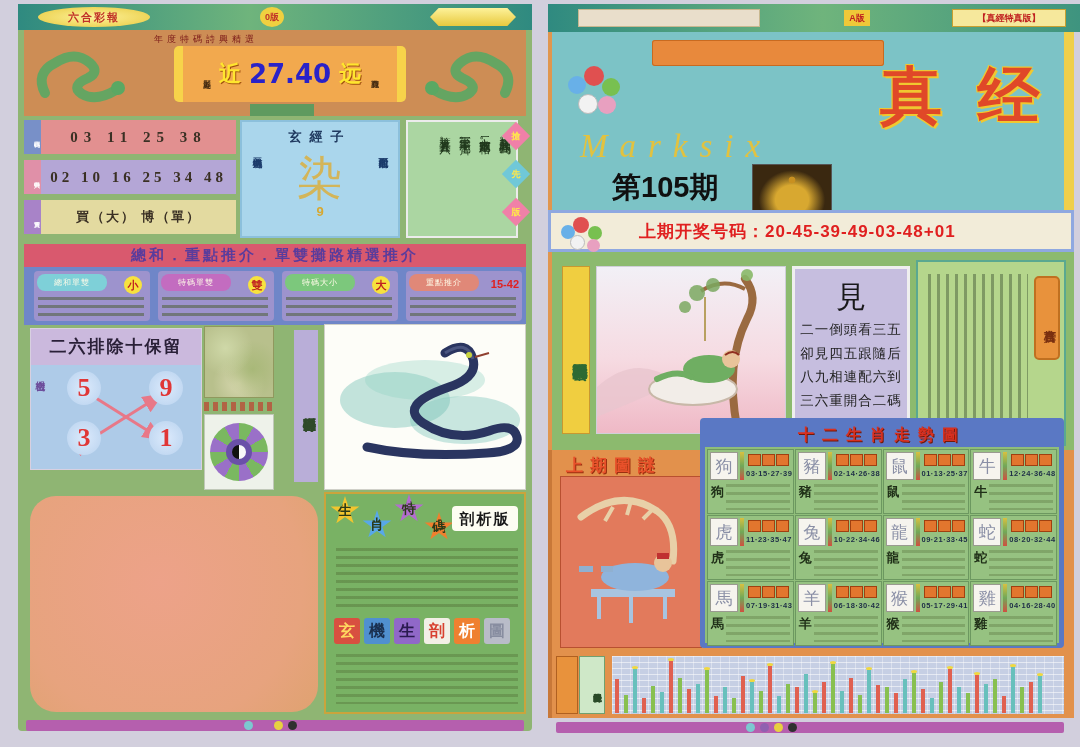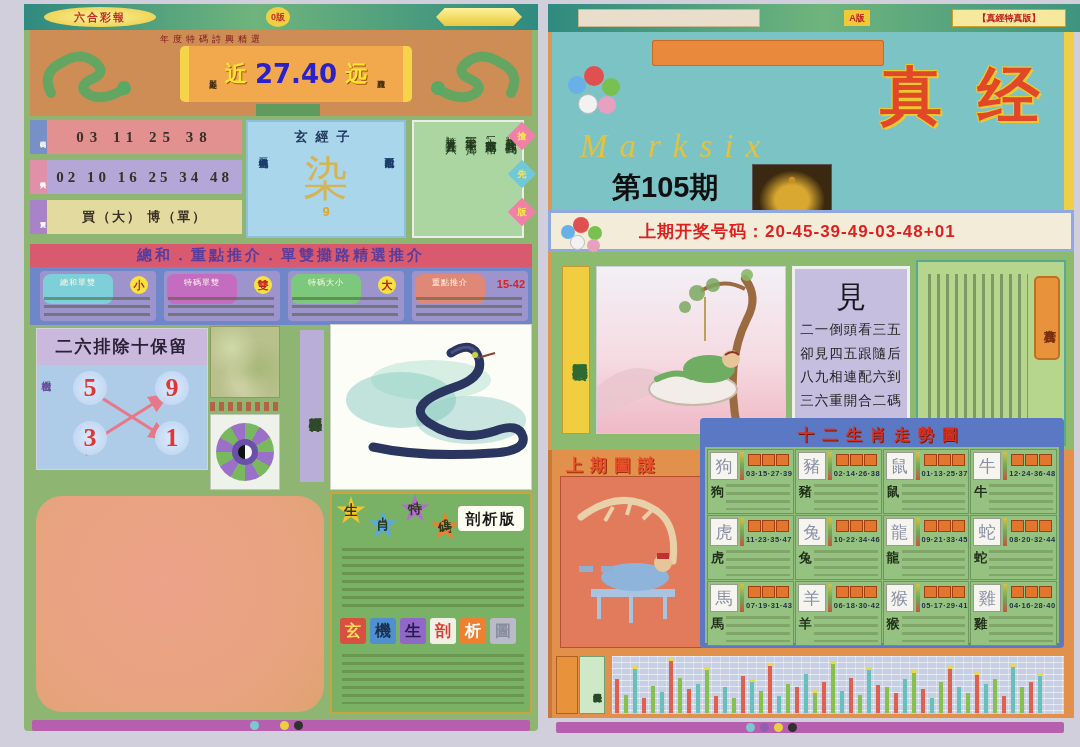--- a/index.html
+++ b/index.html
@@ -5,21 +5,21 @@
   html,body{margin:0;padding:0;background:#d6d3e0;}
   *{box-sizing:border-box;}
   #canvas{position:relative;width:1080px;height:747px;background:#d2cfdd;overflow:hidden;
     font-family:"Liberation Sans",sans-serif;}
   .abs{position:absolute;}
   .vtext{writing-mode:vertical-rl;text-orientation:upright;}
   .blur-h{background:repeating-linear-gradient(180deg,rgba(70,90,40,.5) 0 3px,transparent 3px 8px);}
   .blur-v{background:repeating-linear-gradient(90deg,rgba(60,80,50,.45) 0 3px,transparent 3px 9px);}
 
   
-  #lp{left:24px;top:4px;width:514px;height:727px;background:#8fb573;border-radius:4px;}
+  #lp{left:18px;top:4px;width:514px;height:727px;background:#8fb573;border-radius:4px;}
   .lp-topbar{left:0;top:0;width:514px;height:26px;background:linear-gradient(90deg,#2f8a80,#6fb47c 45%,#2f8a80);}
   .brand-ellipse{left:20px;top:3px;width:112px;height:20px;background:radial-gradient(#fdf29a,#e8c93e);border-radius:50%;
     color:#c03028;font-size:11px;font-weight:bold;text-align:center;line-height:20px;letter-spacing:2px;}
   .ed-chip{left:242px;top:3px;width:24px;height:20px;background:#f0d040;border-radius:50%;color:#c03028;
     font-size:9px;font-weight:bold;text-align:center;line-height:20px;}
   .arrow-chip{left:412px;top:4px;width:86px;height:18px;background:linear-gradient(#fdf29a,#e8c93e);
     clip-path:polygon(0 50%,10% 0,90% 0,100% 50%,90% 100%,10% 100%);}
   .lp-header{left:6px;top:26px;width:502px;height:86px;background:#cd8d55;}
   .tagline{left:130px;top:3px;width:260px;text-align:left;font-size:9px;color:#7a1818;letter-spacing:4px;font-weight:normal;}
   .scroll{left:150px;top:16px;width:232px;height:56px;background:#f2a94e;border-left:9px solid #f7d34a;
@@ -40,21 +40,21 @@
   .mystic .big{left:0;top:26px;width:100%;text-align:center;font-size:46px;color:#d8b24a;opacity:.9;font-family:"Liberation Serif",serif;}
   .mystic .sub{left:0;top:82px;width:100%;text-align:center;font-size:13px;color:#d8a830;font-weight:bold;}
   .poem-box{left:388px;top:116px;width:112px;height:118px;background:#abd6a2;border:2px solid #ececec;padding:6px 4px;}
   .poem-box .vline{display:block;font-size:11.5px;color:#20381c;font-family:"Liberation Serif",serif;margin-left:5px;letter-spacing:1px;}
   .diamond{width:20px;height:20px;transform:rotate(45deg);display:flex;align-items:center;justify-content:center;}
   .diamond span{transform:rotate(-45deg);font-size:9px;color:#ffe84a;font-weight:bold;}
   .lp-banner{left:6px;top:240px;width:502px;height:23px;background:#d9596e;color:#5a3c9c;font-size:15px;font-weight:bold;
     text-align:center;line-height:23px;letter-spacing:3px;font-family:"Liberation Serif",serif;}
   .reco-strip{left:6px;top:263px;width:502px;height:58px;background:#6f86c8;}
   .reco{top:4px;width:116px;height:50px;background:#9d93cd;border-radius:4px;padding:3px;}
-  .reco .pill{height:30px;width:70px;border-radius:8px;font-size:8px;color:#fffbe8;text-align:center;line-height:17px;letter-spacing:1px;font-family:Liberation Mono, monospace;}
+  .reco .pill{height:17px;width:70px;border-radius:8px;font-size:8px;color:#fffbe8;text-align:center;line-height:17px;letter-spacing:1px;font-family:Liberation Mono, monospace;}
   .reco .coin{position:absolute;right:8px;top:5px;width:18px;height:18px;border-radius:50%;background:#f7e23e;
     color:#c02020;font-size:11px;font-weight:bold;text-align:center;line-height:18px;}
   .reco .hot{position:absolute;right:3px;top:7px;color:#e02020;font-size:11px;font-weight:bold;}
   .reco .lines{position:absolute;left:4px;top:26px;width:106px;height:20px;}
 
   .excl{left:12px;top:324px;width:172px;height:142px;background:#efe9f2;border:1px solid #d8d0e0;}
   .excl .hd{height:36px;background:#cbb9dd;color:#2a2038;font-size:17px;font-weight:bold;text-align:center;
     line-height:36px;letter-spacing:2px;font-family:"Liberation Serif",serif;}
   .excl .bd{position:relative;height:104px;background:#aecbe8;}
   .excl .side-lab{position:absolute;left:2px;top:8px;font-size:10px;color:#6a4898;font-family:"Liberation Serif",serif;}

